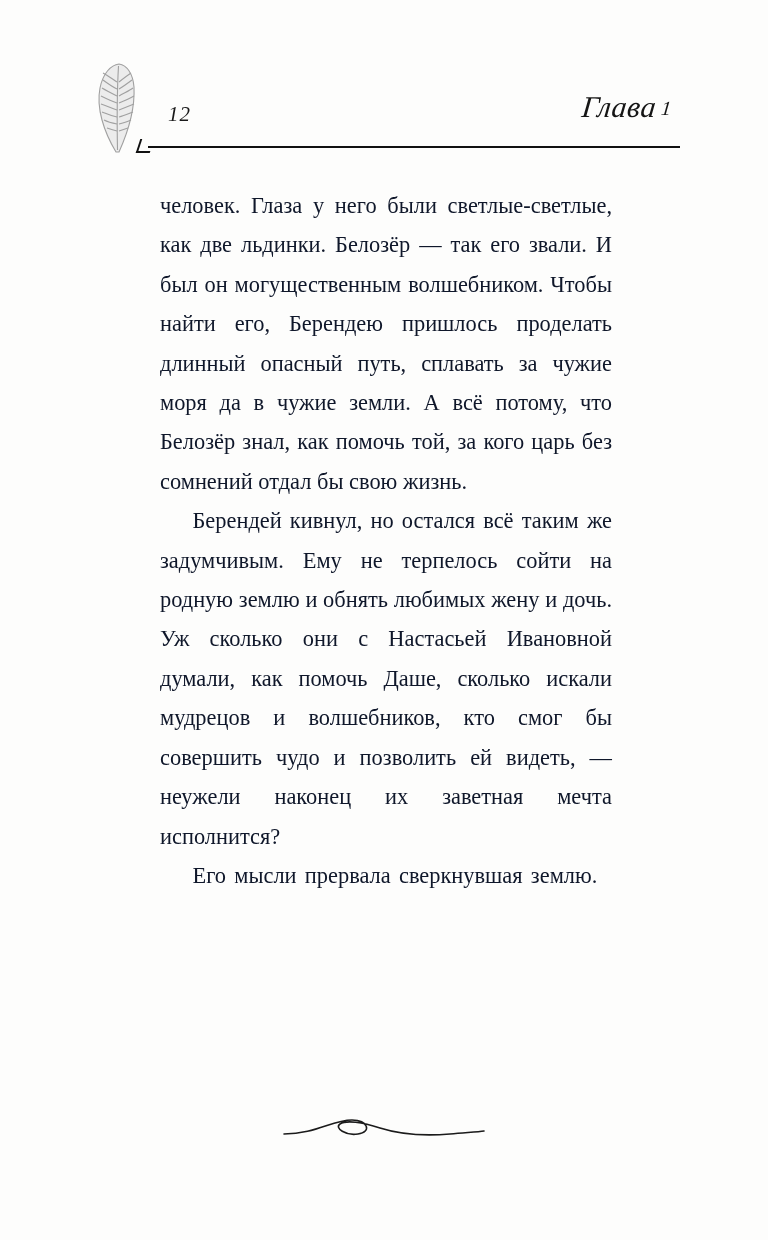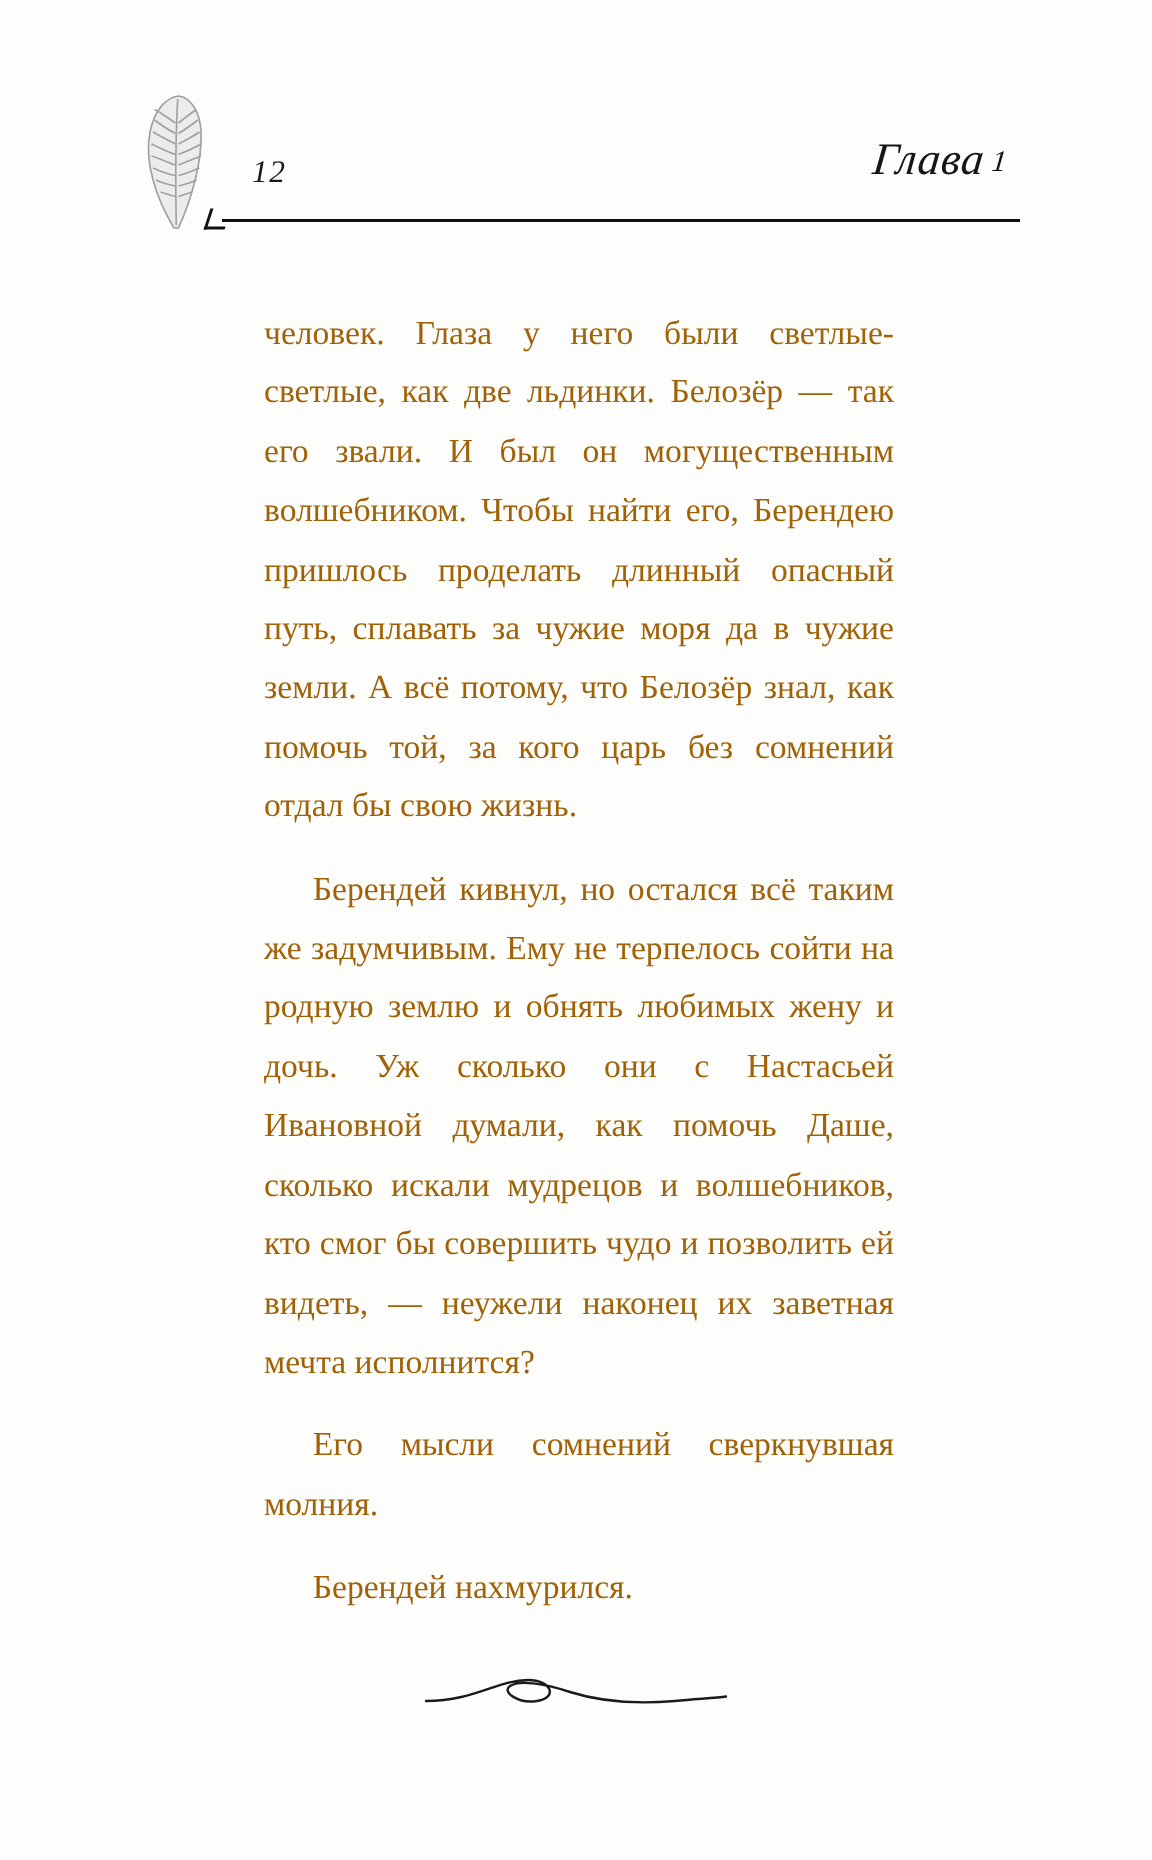--- a/index.html
+++ b/index.html
@@ -89,28 +89,28 @@
 
   
   .content {
     position: absolute;
     left: 160px;
     top: 186px;
     width: 452px;
   }
 
   p.para {
-    margin: 16px;
+    margin: 0;
     font-family: "Liberation Serif", serif;
     font-size: 22.4px;
     line-height: 39.4px;
     text-align: justify;
     text-justify: inter-word;
     hyphens: manual;
-    color: #a16207;
+    color: #0f172a;
   }
   p.para + p.para {
     text-indent: 1.45em;
   }
   p.para.first {
     text-indent: 0;
   }
   p.para.tight {
     word-spacing: 0.12em;
   }
@@ -162,22 +162,21 @@
     <div class="chapter-label">
       <span>Глава</span><span class="num">1</span>
     </div>
 
     <div class="header-rule"></div>
   </div>
 
   <div class="content">
     <p class="para first">человек. Глаза у него были светлые-светлые, как две льдинки. Белозёр — так его звали. И был он могущественным волшебником. Чтобы найти его, Берендею пришлось проделать длинный опасный путь, сплавать за чужие моря да в чужие земли. А всё потому, что Белозёр знал, как помочь той, за кого царь без сомнений отдал бы свою жизнь.</p>
     <p class="para">Берендей кивнул, но остался всё таким же задумчивым. Ему не терпелось сойти на родную землю и обнять любимых жену и дочь. Уж сколько они с Настасьей Ивановной думали, как помочь Даше, сколько искали мудрецов и волшебников, кто смог бы совершить чудо и позволить ей видеть, — неужели наконец их заветная мечта исполнится?</p>
-    <p class="para tight">Его мысли сомнений сверкнувшая молния.</p>
-    <p class="para">Берендей нахмурился.</p>
+    <p class="para tight">Его мысли прервала сверкнувшая землю.</p>
   </div>
 
   <div class="ornament">
     <svg viewBox="0 0 216 40" width="216" height="40" aria-hidden="true">
       <g fill="none" stroke="#1b1b1b" stroke-width="1.6" stroke-linecap="round">
         <path d="M8 22 C40 22 56 8 76 8 C92 8 96 20 82 22 C70 24 58 16 64 12 C70 8 86 10 104 16 C126 23 150 24 174 22 C190 20.5 202 20 208 19"></path>
       </g>
     </svg>
   </div>
 

